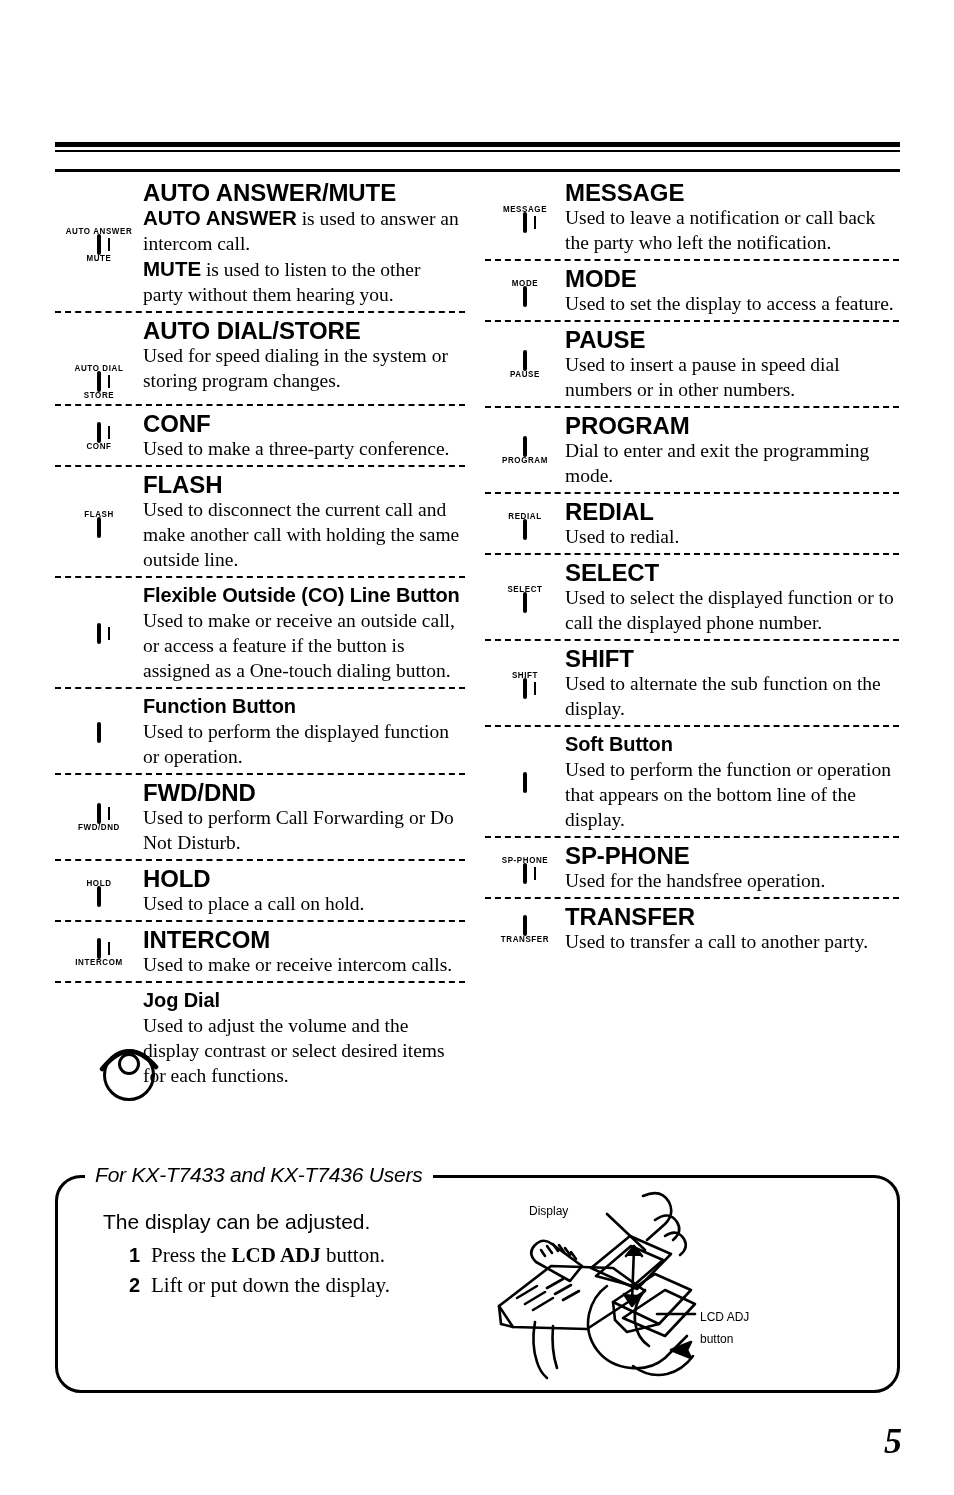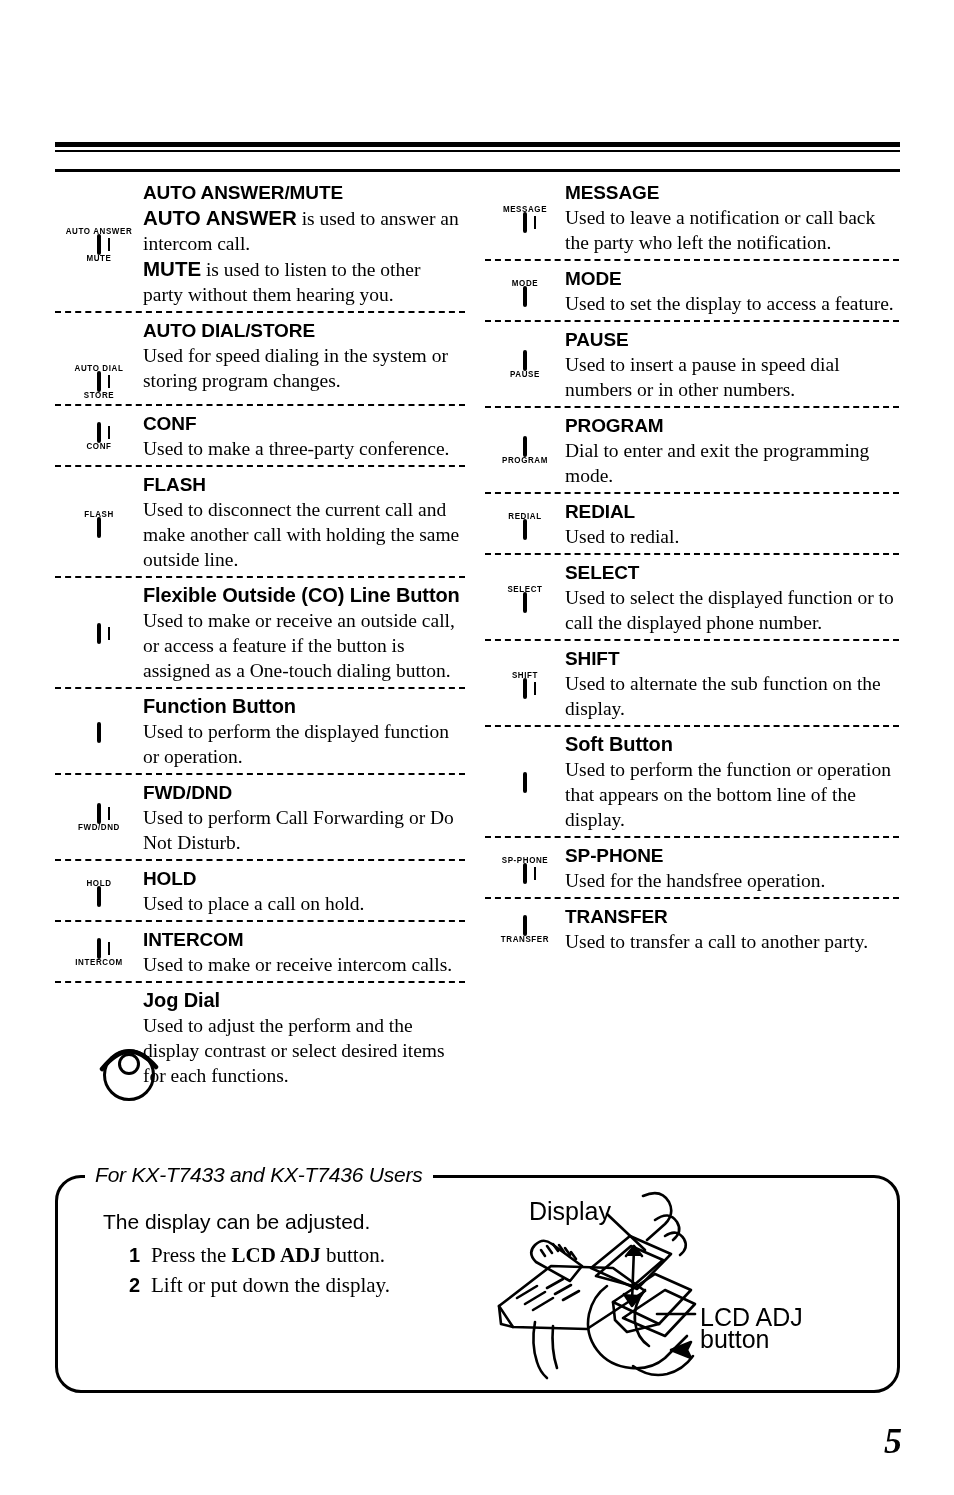--- a/index.html
+++ b/index.html
@@ -79,21 +79,21 @@
     width: 80px;
     min-width: 80px;
   }
   .text-cell {
     flex: 1;
     padding-top: 1px;
   }
   .entry-title {
     font-family: "Liberation Sans", sans-serif;
     font-weight: bold;
-    font-size: 19px;
+    font-size: 24px;
     line-height: 23px;
     letter-spacing: -0.1px;
     margin-bottom: 1px;
   }
   .entry-title.mixed {
     font-size: 20px;
   }
   .entry-body {
     font-family: "Liberation Serif", serif;
     font-size: 19.5px;
@@ -234,21 +234,21 @@
   .illus {
     position: absolute;
     left: 495px;
     top: 1190px;
     width: 395px;
     height: 195px;
   }
   .illus-label {
     position: absolute;
     font-family: "Liberation Sans", sans-serif;
-    font-size: 25px;
+    font-size: 12px;
     line-height: 22px;
     white-space: nowrap;
   }
   .lbl-display { left: 34px; top: 10px; }
   .lbl-lcdadj  { left: 205px; top: 116px; }
 
   
   .page-num {
     position: absolute;
     right: 52px;
@@ -381,21 +381,21 @@
       <div class="entry">
         <div class="icon-cell">
           <div style="text-align: center;">
             <span class="btn-icon"><span class="jog"><span class="outer"></span><span class="inner"></span><svg class="arc" viewBox="0 0 60 34">
                   <path d="M3 28 Q30 -6 57 26" fill="none" stroke="#000" stroke-width="4.5" stroke-linecap="round"></path>
                 </svg></span></span>
           </div>
         </div>
         <div class="text-cell">
           <div class="entry-title mixed">Jog Dial</div>
-          <div class="entry-body">Used to adjust the perform and the display contrast or select desired items for each functions.</div>
+          <div class="entry-body">Used to adjust the volume and the display contrast or select desired items for each functions.</div>
         </div>
       </div>
     </div>
   <div class="col col-right" id="right-col">
       <div class="entry">
         <div class="icon-cell">
           <div style="text-align: center;">
             <div class="btn-lbl">MESSAGE</div>
             <span class="btn-icon"><span class="key wide"><span class="led"></span></span></span>
           </div>

